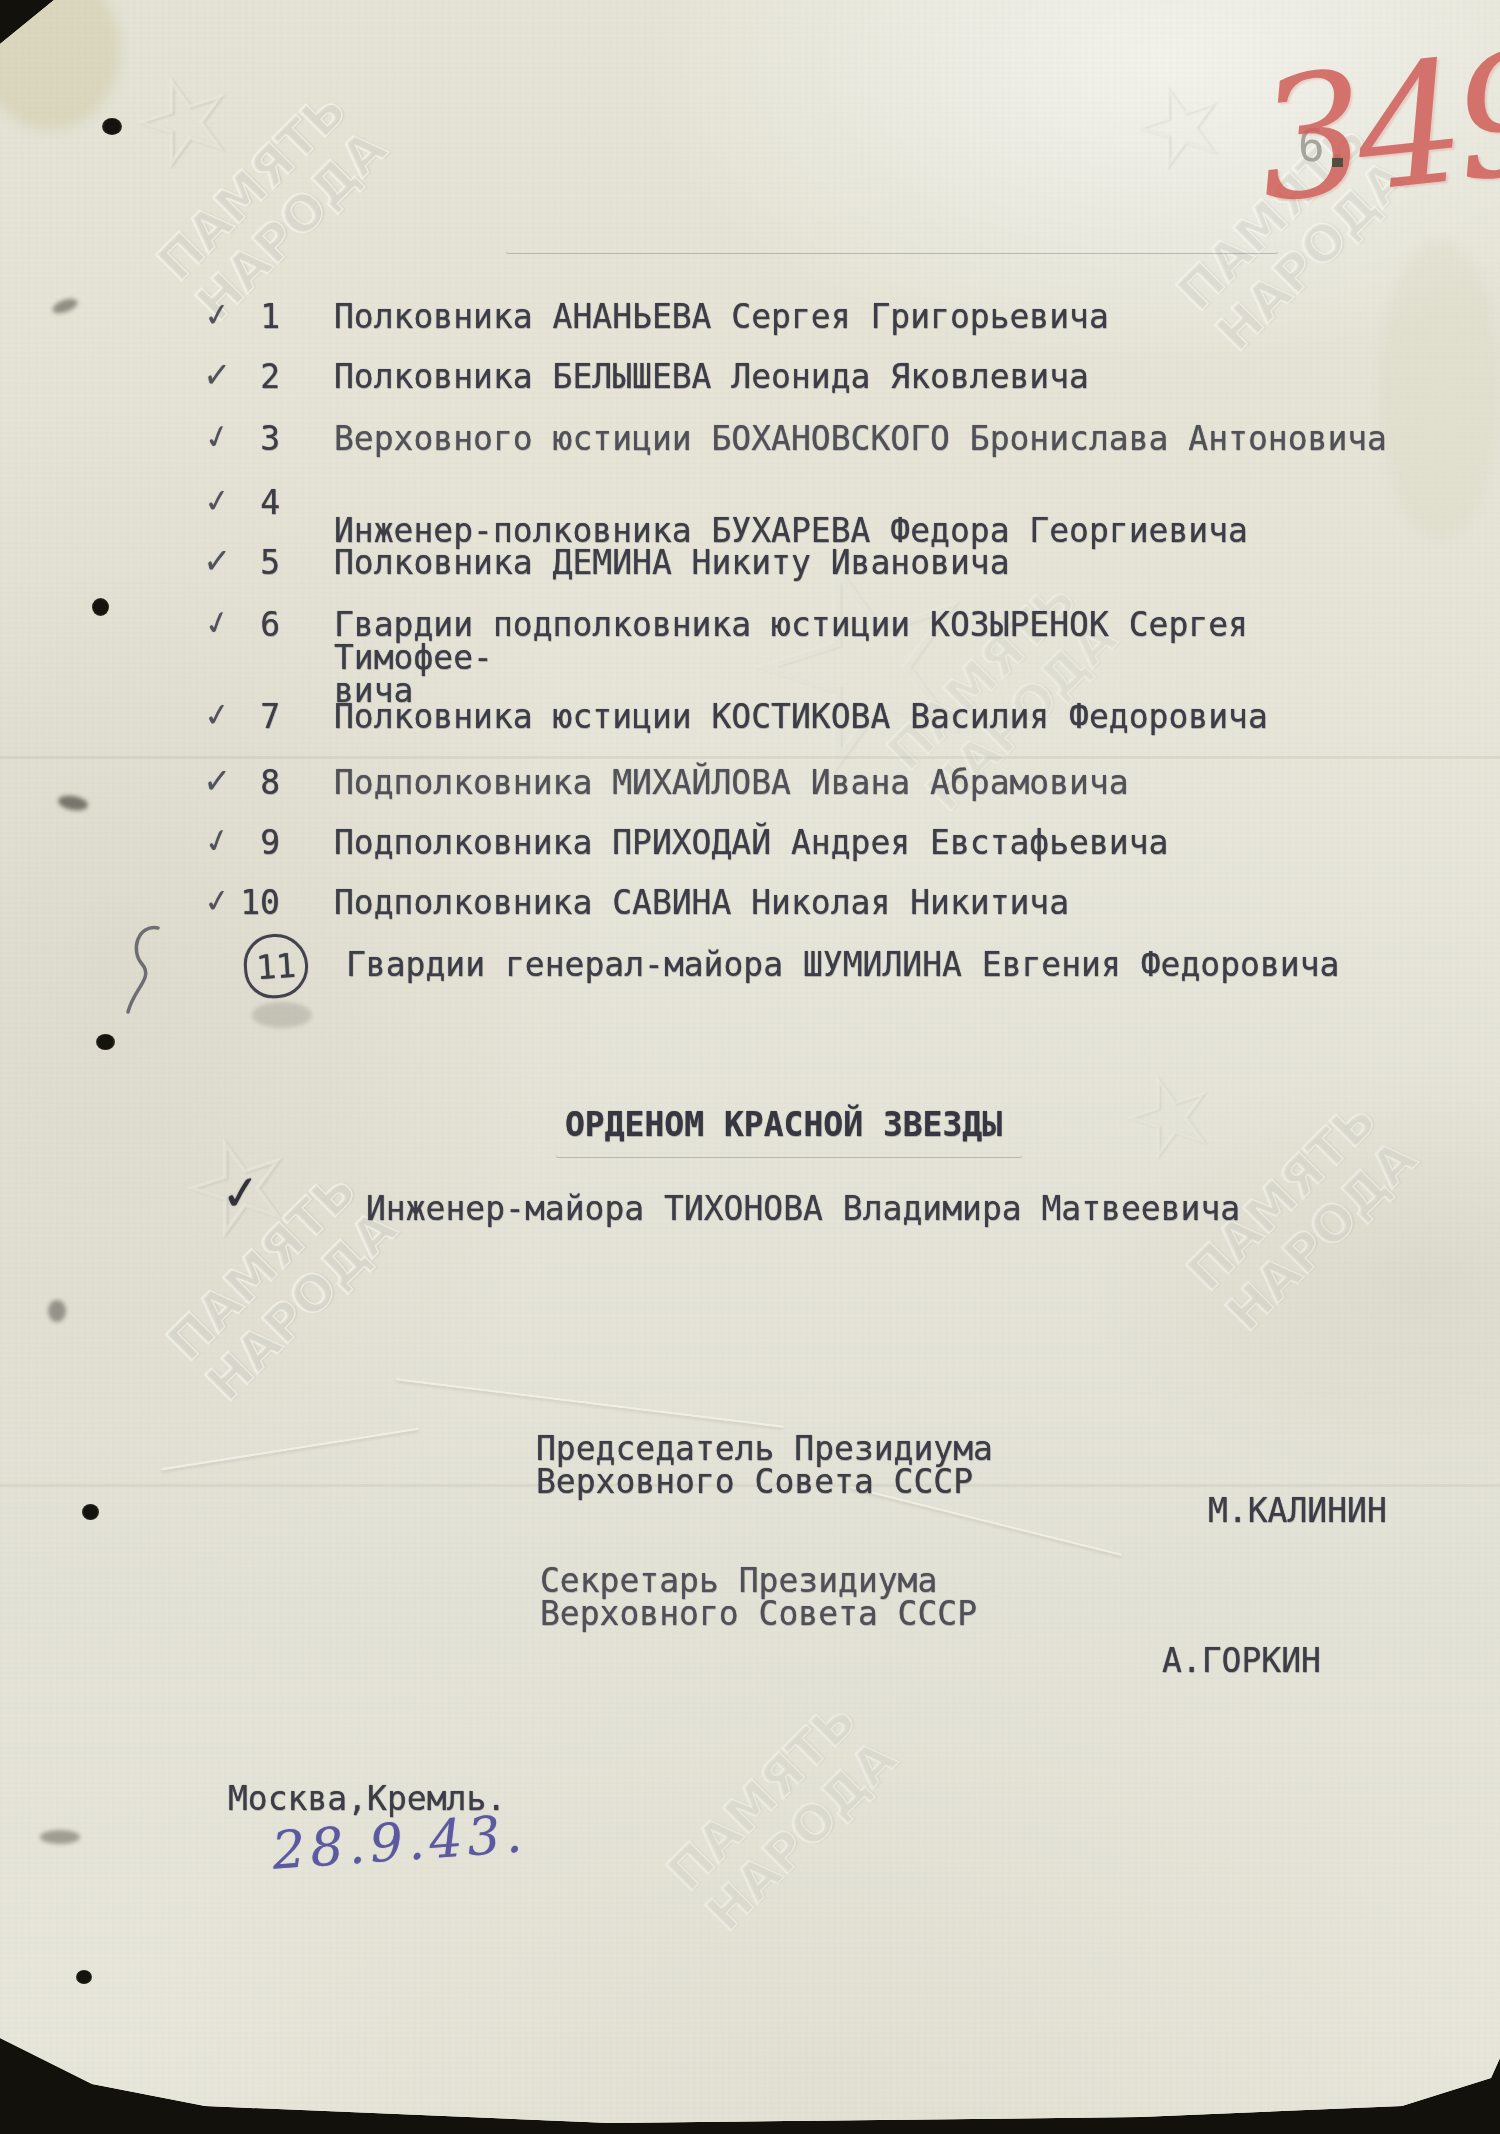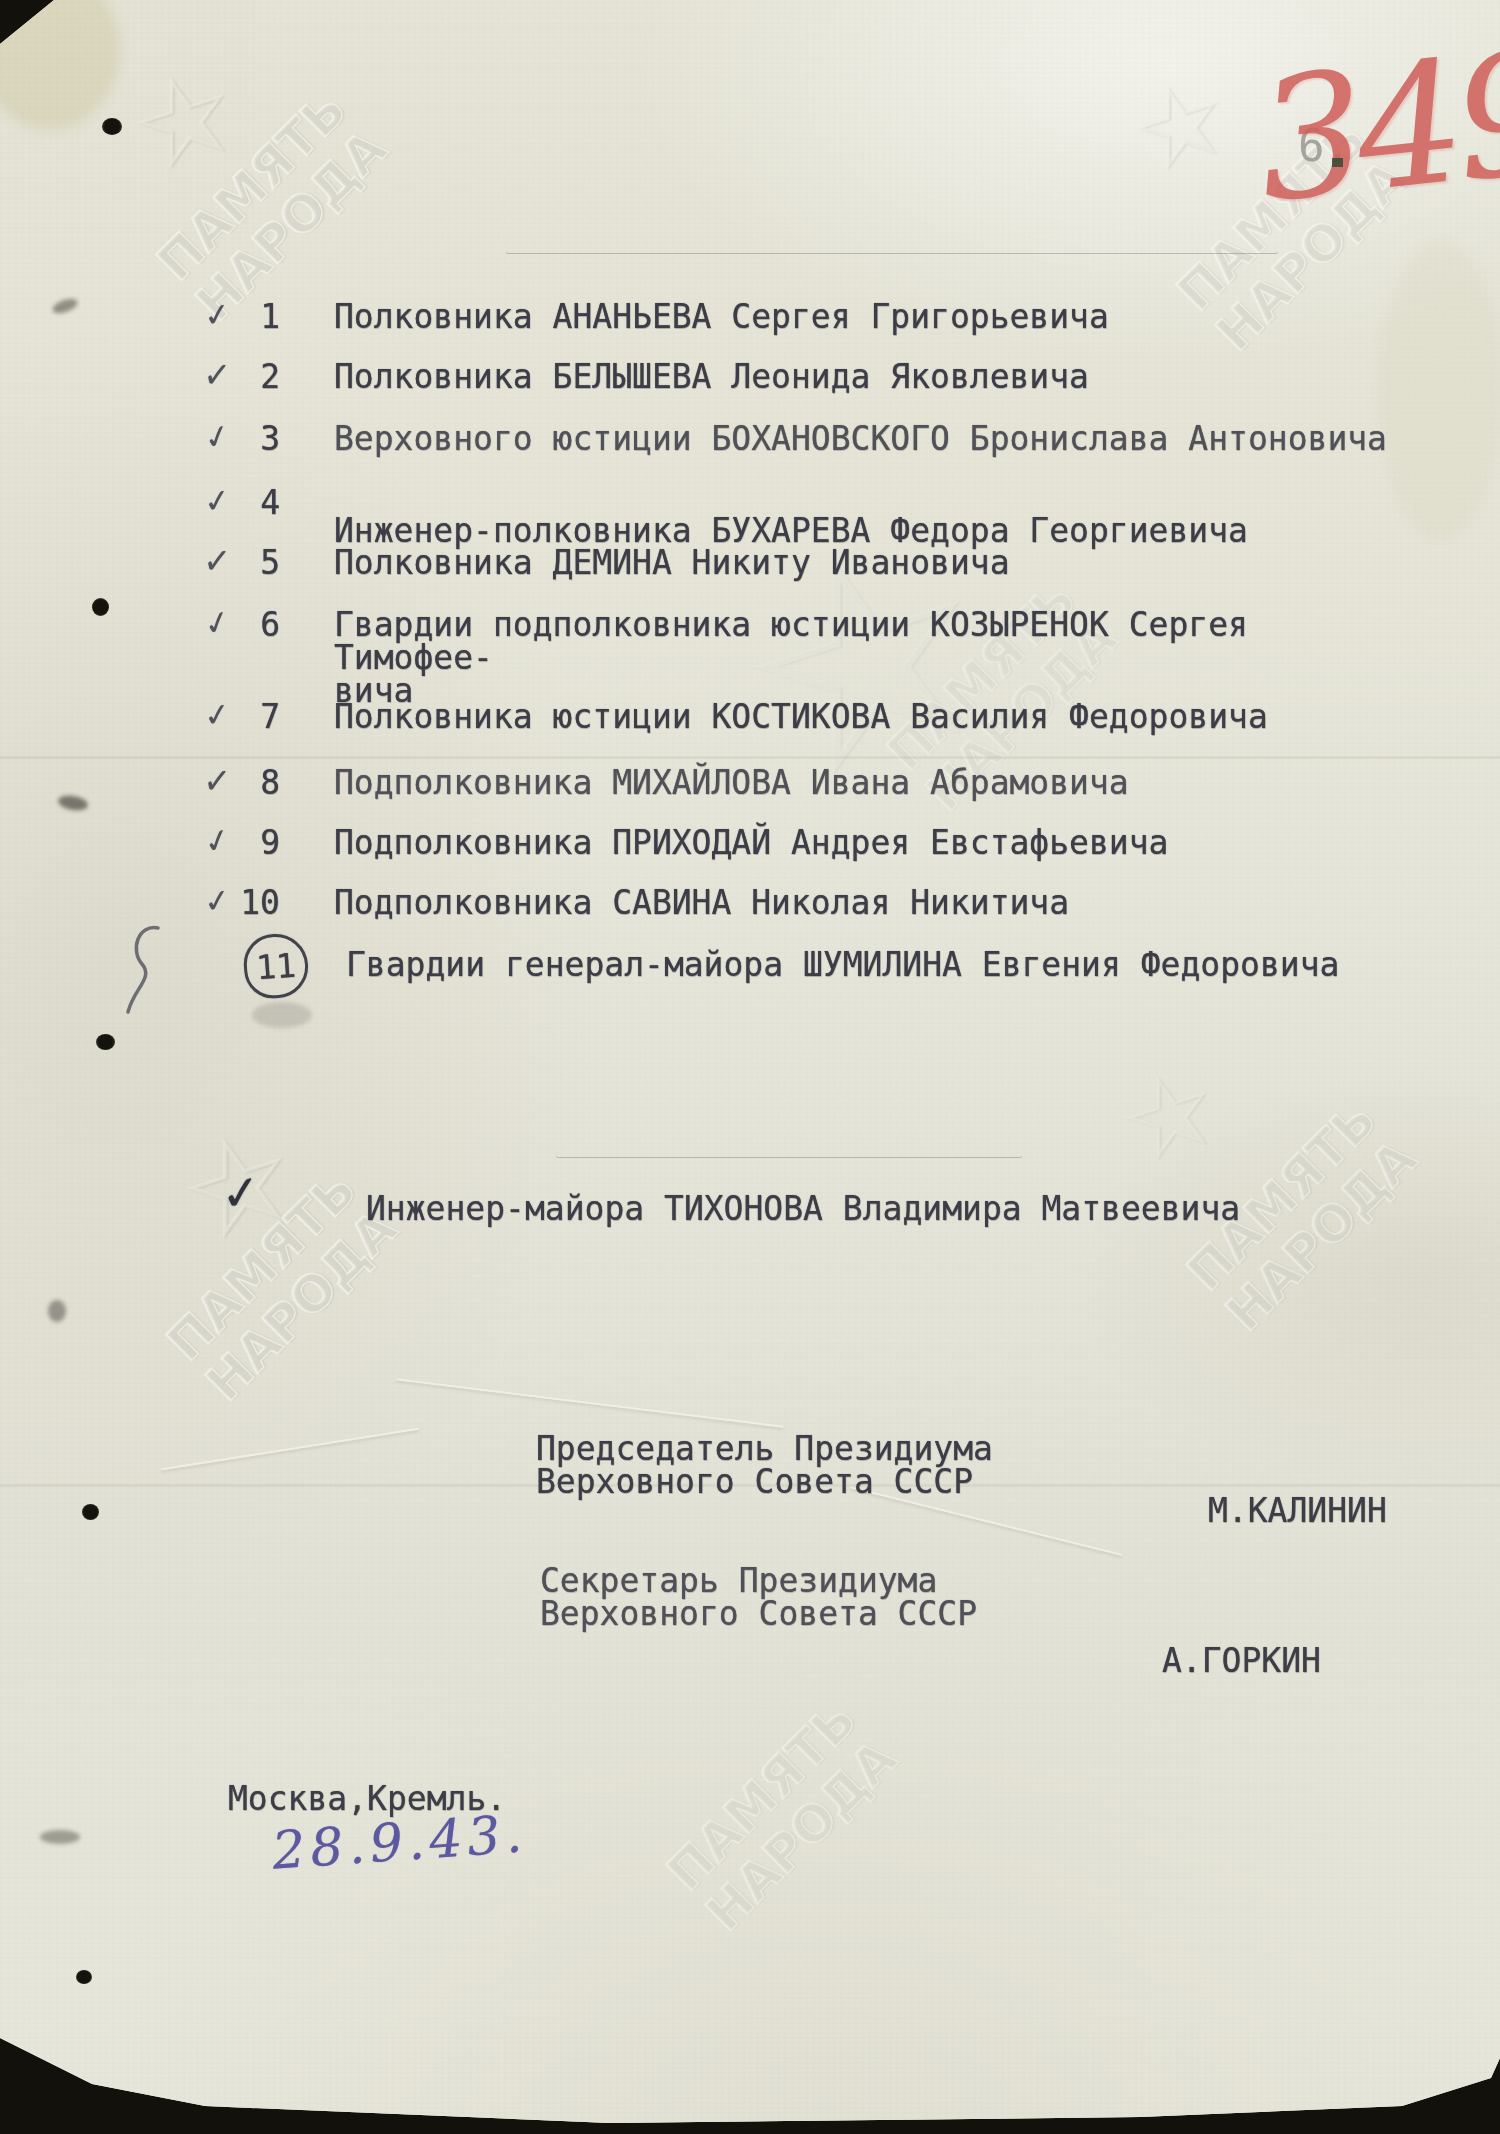--- a/index.html
+++ b/index.html
@@ -167,20 +167,21 @@
           </span>
           <span class="tw" style="left: 346px; top: 948px; width: 1090px;">Гвардии генерал-майора ШУМИЛИНА Евгения Федоровича</span>
         </div>
       </div>
 
     <svg width="46" height="95" style="position:absolute;left:120px;top:922px">
       <path d="M38,6 C18,2 10,28 22,42 C34,56 14,66 8,90" stroke="#6d6d74" stroke-width="3.5" fill="none" stroke-linecap="round"></path>
     </svg>
     <div class="smudge" style="left:252px;top:1002px;width:60px;height:26px;opacity:.18"></div>
 
+    <div class="tw title" style="left:565px;top:1108px">ОРДЕНОМ КРАСНОЙ ЗВЕЗДЫ</div>
     <div class="rule" style="left:556px;top:1152px;width:466px"></div>
     <div class="bigcheck" style="left:224px;top:1160px">✓</div>
     <div class="tw" style="left:366px;top:1192px">Инженер-майора ТИХОНОВА Владимира Матвеевича</div>
 
     <div class="tw" style="left:536px;top:1432px">Председатель Президиума
 Верховного Совета СССР</div>
     <div class="tw" style="left:1208px;top:1494px">М.КАЛИНИН</div>
     <div class="tw faded" style="left:540px;top:1564px">Секретарь Президиума
 Верховного Совета СССР</div>
     <div class="tw" style="left:1162px;top:1644px">А.ГОРКИН</div>

